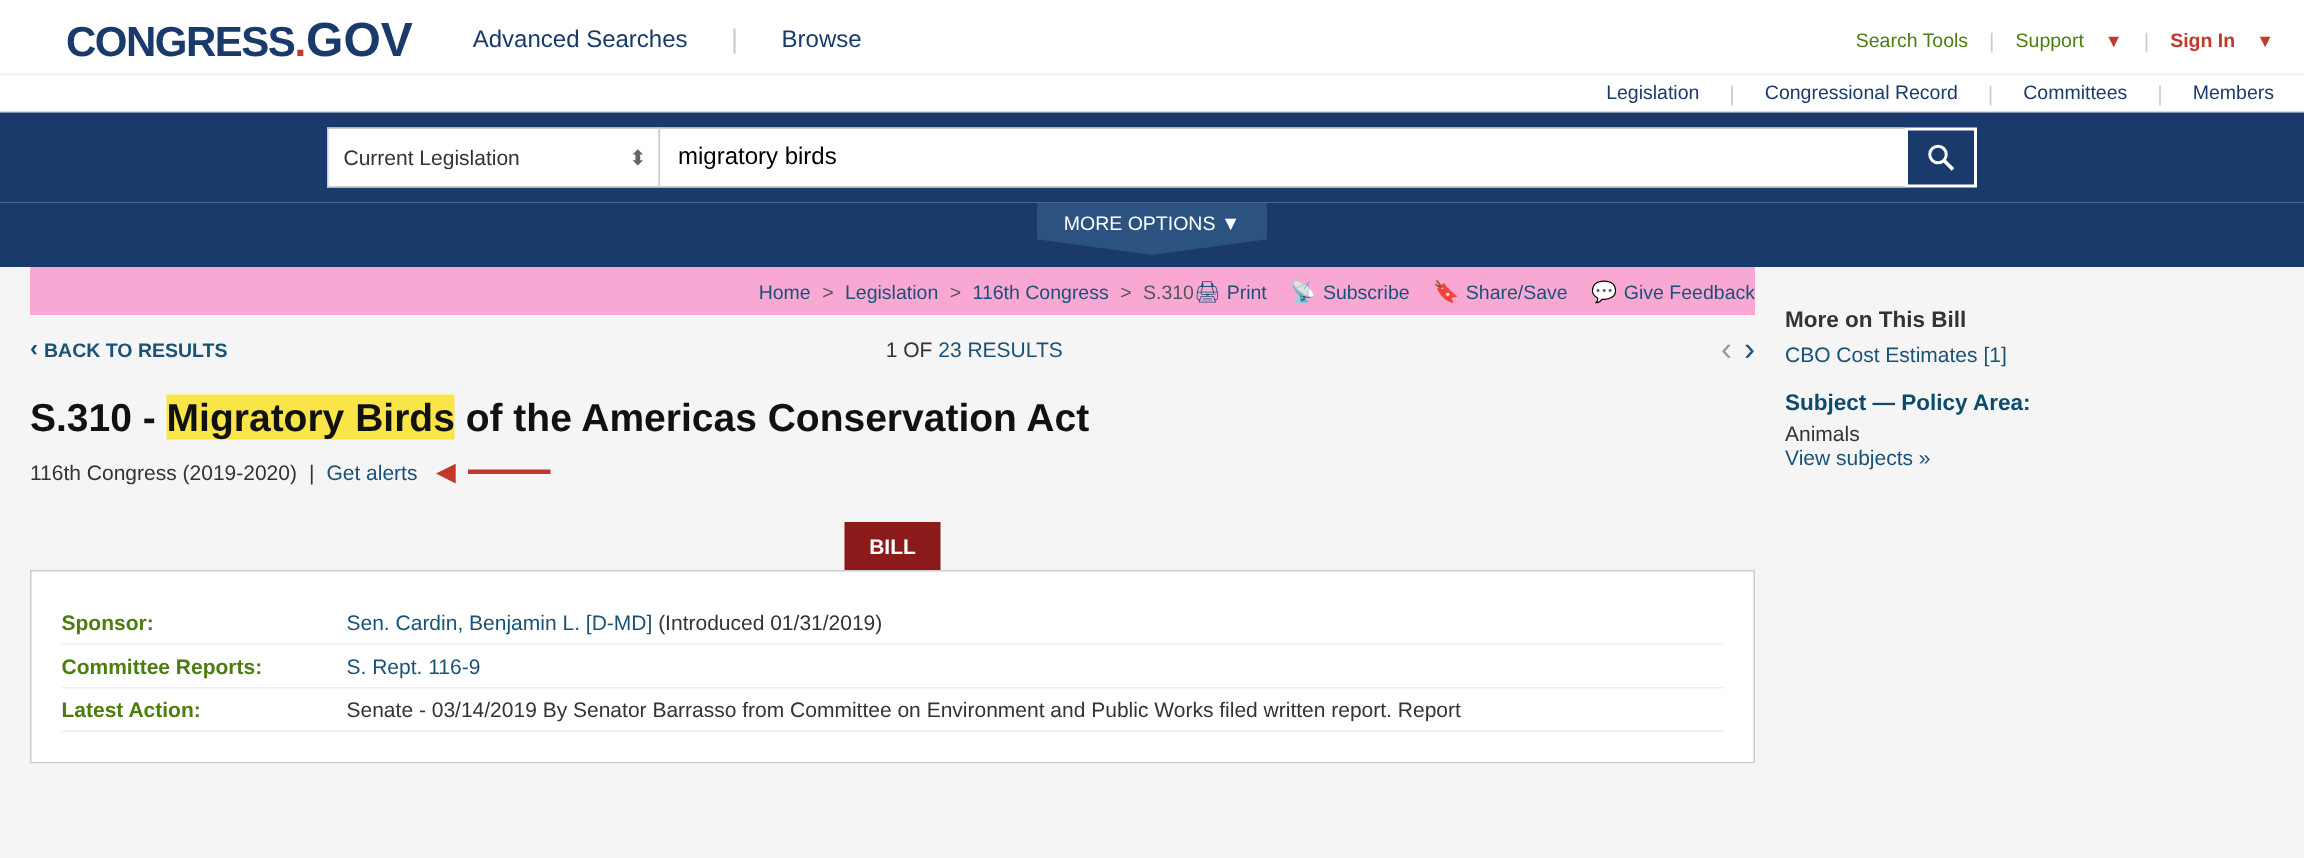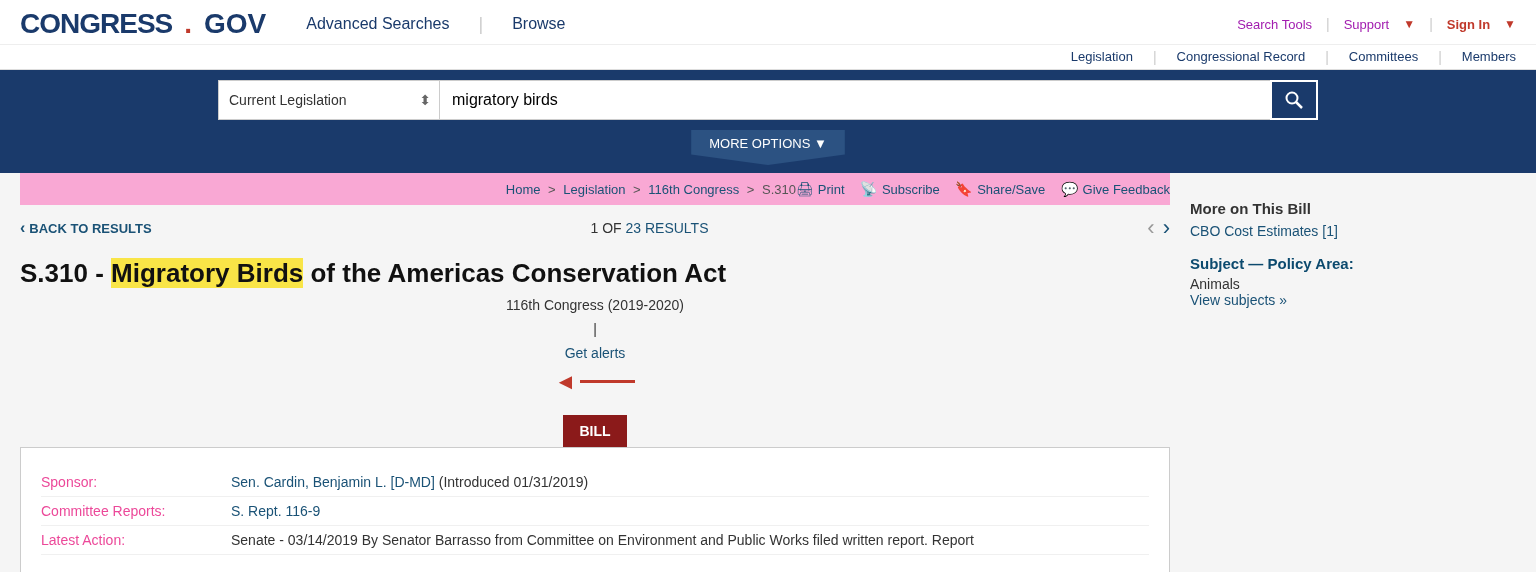--- a/index.html
+++ b/index.html
@@ -14,35 +14,36 @@
     #top-nav {
       display: flex;
       align-items: center;
       justify-content: space-between;
       padding: 8px 20px 4px 20px;
       border-bottom: 1px solid #eee;
     }
     #logo {
       display: flex;
       align-items: baseline;
-      gap: 12px;
+      gap: 0;
+      margin-left: 24px;
     }
     .logo-congress {
       font-size: 28px;
       font-weight: 900;
       color: #1a3a6b;
       letter-spacing: -1px;
     }
     .logo-dot {
       font-size: 28px;
       font-weight: 900;
       color: #c0392b;
     }
     .logo-gov {
-      font-size: 28px;
+      font-size: 32px;
       font-weight: 900;
       color: #1a3a6b;
     }
     #main-nav {
       display: flex;
       align-items: center;
       gap: 29px;
       flex: 1;
       padding-left: 40px;
     }
@@ -57,21 +58,21 @@
       color: #ccc;
       font-size: 18px;
     }
     #top-right-nav {
       display: flex;
       align-items: center;
       gap: 14px;
     }
     .top-right-link {
       font-size: 13px;
-      color: #a21caf;
+      color: #4d7c0f;
       text-decoration: none;
       cursor: pointer;
     }
     .sign-in-link {
       color: #c0392b;
       font-weight: bold;
       font-size: 13px;
     }
     .nav-separator {
       color: #ccc;
@@ -270,21 +271,20 @@
     .bill-highlight {
       background: #f9e547;
     }
     #bill-subtitle {
       display: flex;
       align-items: center;
       gap: 8px;
       margin-top: 6px;
       font-size: 14px;
       color: #333;
-      flex-direction: column;
     }
     .get-alerts-link {
       color: #1a5276;
       text-decoration: none;
       cursor: pointer;
     }
     #alert-arrow {
       display: flex;
       align-items: center;
       gap: 2px;
@@ -338,22 +338,22 @@
       margin-top: 0;
       max-width: 1150px;
     }
     .bill-row {
       display: flex;
       padding: 6px 0;
       font-size: 14px;
       border-bottom: 1px solid #f0f0f0;
     }
     .bill-label {
-      font-weight: normal;
-      color: #ec4899;
+      font-weight: bold;
+      color: #4d7c0f;
       min-width: 190px;
     }
     .bill-value {
       color: #333;
       flex: 1;
     }
     .bill-value-link {
       color: #1a5276;
       text-decoration: none;
       cursor: pointer;

